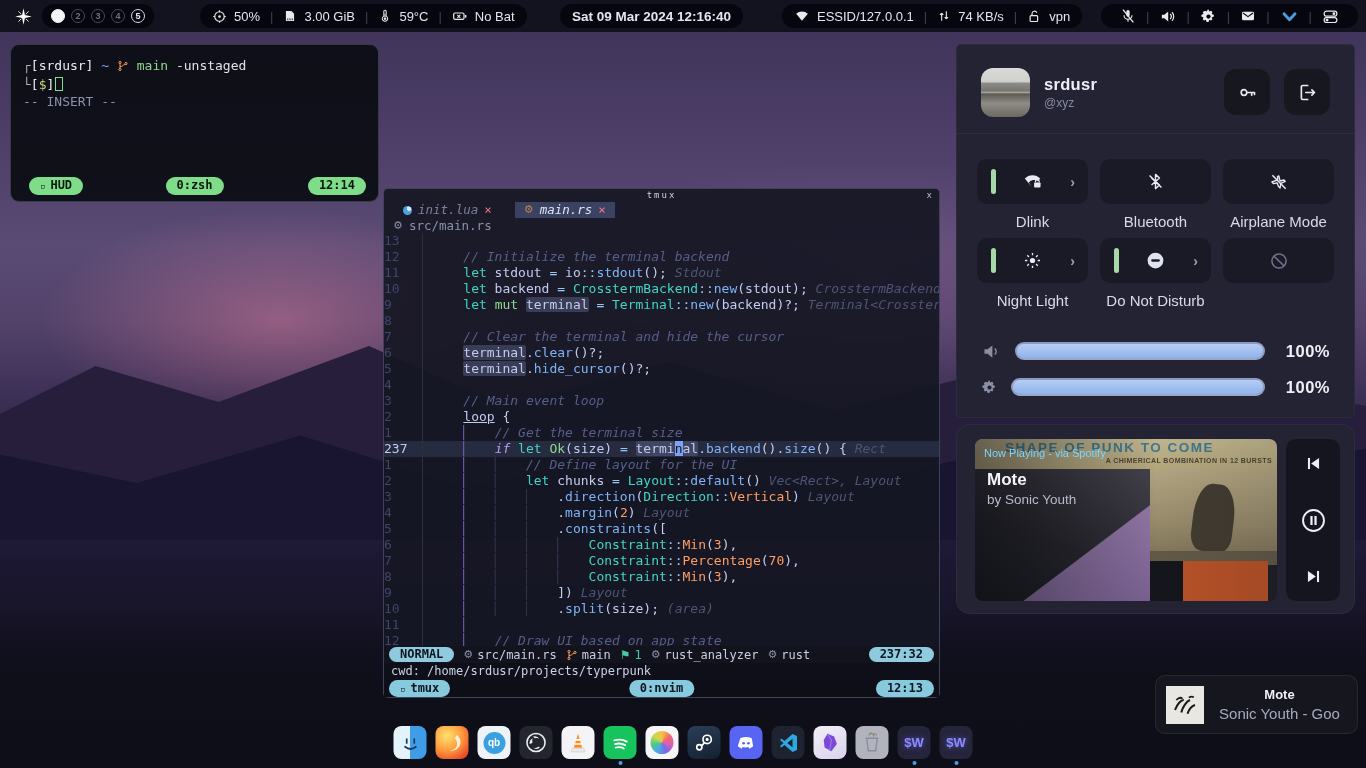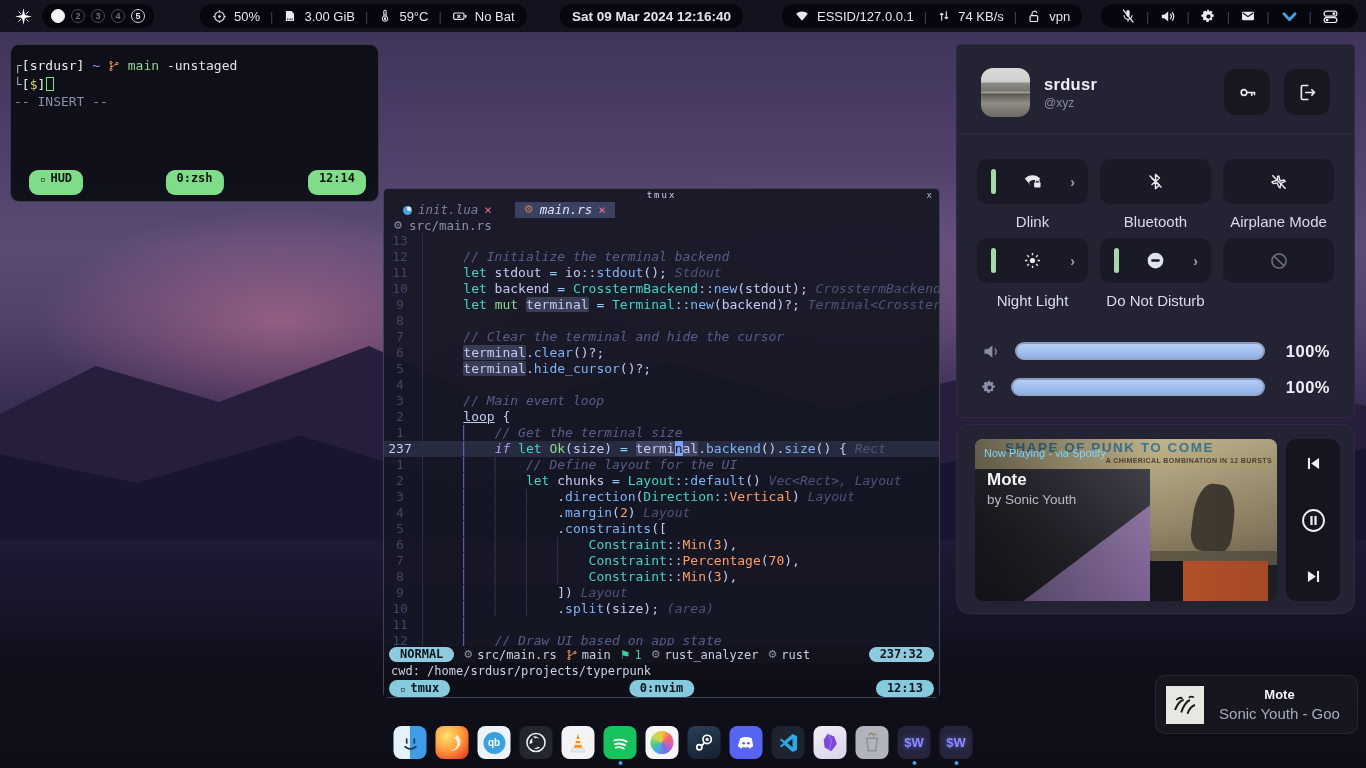--- a/index.html
+++ b/index.html
@@ -22,40 +22,40 @@
   .ws.filled{background:#f3f4f8;border-color:#f3f4f8}
   .ws.active{border-color:#d3d6e2;color:#e9ebf3}
   .syspill{left:200px}
   .datepill{left:560px;font-weight:bold;font-size:13.5px}
   .netpill{left:782px}
   .traypill{right:8px;gap:0}
   .traypill .ticon{padding:0 7px;display:flex;align-items:center}
   .ic{display:flex;align-items:center}
   
   .termwin{position:absolute;left:10px;top:44px;width:369px;height:158px;background:rgba(9,11,17,.9);border:1px solid rgba(150,160,190,.3);border-radius:9px;font-family:"DejaVu Sans Mono",monospace;font-size:13px;line-height:17px}
-  .term-body{padding:12px 3px;white-space:pre}
+  .term-body{padding:12px 12px;white-space:pre}
   .tc-corner{color:#aab1c4}.tc-user{color:#e8ebf4}.tc-tilde{color:#7aa2f7}.tc-branch{color:#8fd88f}.tc-flags{color:#e0e3ee}.tc-dollar{color:#ccd37c}
   .tcursor{display:inline-block;width:8px;height:14px;border:1.5px solid #7fe08a;vertical-align:-2px;margin-left:1px}
   .tc-mode{color:#8a90a8}
-  .tpill{position:absolute;bottom:6px;height:25px;border-radius:9px;background:#7fdd8a;color:#0c180f;font-weight:bold;font-size:12px;line-height:17px;padding:0 11px;font-family:"DejaVu Sans Mono",monospace}
+  .tpill{position:absolute;bottom:6px;height:18px;border-radius:9px;background:#7fdd8a;color:#0c180f;font-weight:bold;font-size:12px;line-height:17px;padding:0 11px;font-family:"DejaVu Sans Mono",monospace}
   .tpill .sq{font-size:9px;margin-right:5px}
   
   .editwin{position:absolute;left:383px;top:188px;width:557px;height:510px;background:rgba(22,23,36,.93);border:1px solid rgba(75,80,110,.75);border-radius:5px;font-family:"DejaVu Sans Mono",monospace;font-size:13px;line-height:16px;color:#c3cbf0}
   .wtitle{height:13px;font-size:9px;line-height:13px;color:#ccd0e2;text-align:center;letter-spacing:2px}
   .wclose{position:absolute;right:7px;top:0;font-size:9px;line-height:13px;color:#b9bdd0;letter-spacing:0}
   .tabbar{height:16px;display:flex;align-items:stretch;padding-left:10px;gap:14px}
   .tab{display:flex;align-items:center;gap:6px;padding:0 9px;font-style:italic;color:#7a7f9e;font-size:12.5px}
   .tab.active{background:#3b4261;color:#e2e6f6}
   .tab .close{color:#f7768e;font-style:normal}
   .luai{width:9px;height:9px;border-radius:50%;background:radial-gradient(circle at 68% 30%,#d9ecff 0 2px,#4aa3e0 2.6px)}
   .winbar{height:15px;display:flex;align-items:center;gap:6px;padding:0 9px;color:#8b91ad;font-size:12.5px}
   .code{position:absolute;top:44px;left:0;right:0;bottom:51px;overflow:hidden}
   .cl{display:flex;height:16px;white-space:pre}
   .cl.cur{background:#272b40}
-  .ln{width:38px;flex:none;text-align:center;padding-right:6px;color:#3e4569}
+  .ln{width:38px;flex:none;text-align:left;padding-right:6px;color:#3e4569}
   .cl.cur .ln{color:#c3ccf2}
   .cc{flex:1;border-left:1px solid #2b2f45;padding-left:9px;overflow:hidden}
   .cm{color:#565f89;font-style:italic}.kw{color:#41d6c3}.mut{color:#8fd88f}.ok{color:#8fd88f}
   .fn{color:#7fb3f7}.ty{color:#41d6c3}.op{color:#93c9f3}.tx{color:#c3cbf0}.or{color:#ff9e64}
   .pu{color:#bb9af7;font-style:italic}.ul{color:#c3cbf0;text-decoration:underline}
   .hi{color:#4d5476;font-style:italic}
   .hl{background:rgba(95,104,140,.45);border-radius:2px}
   .cu{background:#7aa2f7;color:#15161e}
   .gp{color:#7e5fc7}.gg{color:#323650}
   .sline{position:absolute;left:0;right:0;bottom:34px;height:17px;background:#12131c;display:flex;align-items:center;gap:9px;padding:0 5px;font-size:12px}

